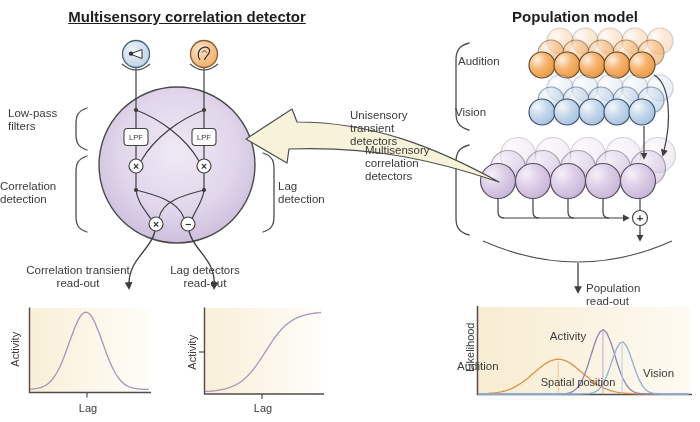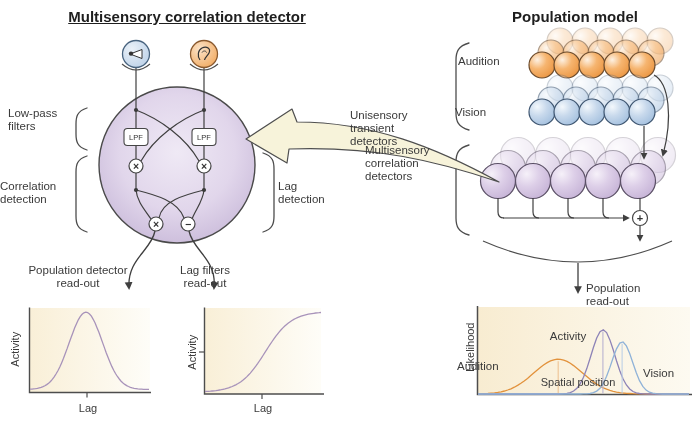--- a/index.html
+++ b/index.html
@@ -241,23 +241,23 @@
 <div class="lbl ttl" style="left:32px;top:8px;width:310px;text-decoration:underline;">Multisensory correlation detector</div>
 <div class="lbl ttl" style="left:440px;top:8px;width:270px;">Population model</div>
 
 <div class="lbl ra" style="left:8px;top:107px;width:64px;">Low-pass
 filters</div>
 <div class="lbl ra" style="left:0px;top:180px;width:70px;">Correlation
 detection</div>
 <div class="lbl" style="left:278px;top:180px;width:60px;">Lag
 detection</div>
 
-<div class="lbl ca" style="left:20px;top:264px;width:116px;">Population detector
+<div class="lbl ca" style="left:20px;top:264px;width:116px;">Correlation transient
 read-out</div>
-<div class="lbl ca" style="left:147px;top:264px;width:116px;">Lag filters
+<div class="lbl ca" style="left:147px;top:264px;width:116px;">Lag detectors
 read-out</div>
 
 <div class="lbl ca rot small" style="left:-15px;top:343px;width:60px;">Activity</div>
 <div class="lbl ca small" style="left:58px;top:402px;width:60px;">Lag</div>
 <div class="lbl ca rot small" style="left:162px;top:346px;width:60px;">Activity</div>
 <div class="lbl ca small" style="left:233px;top:402px;width:60px;">Lag</div>
 
 <div class="lbl ra" style="left:350px;top:71px;width:80px;margin-top:38px;">Unisensory
 transient
 detectors</div>

